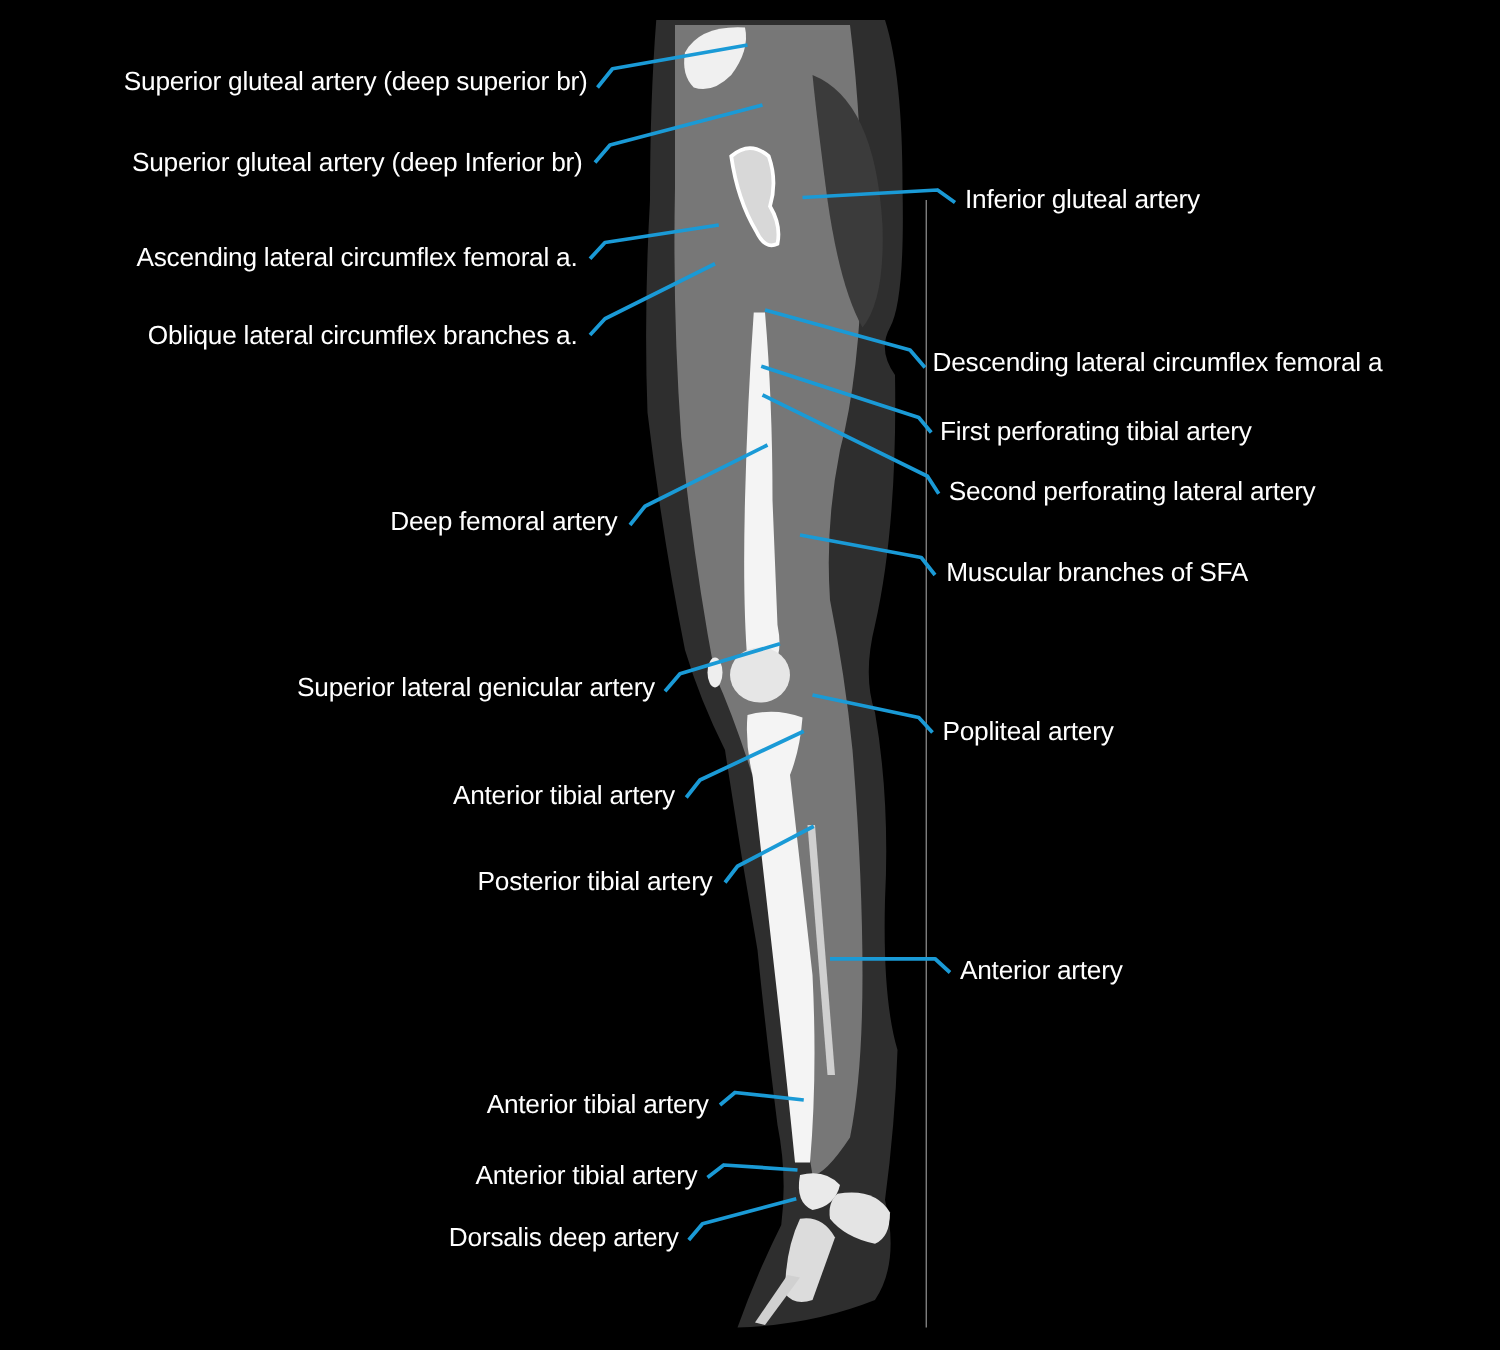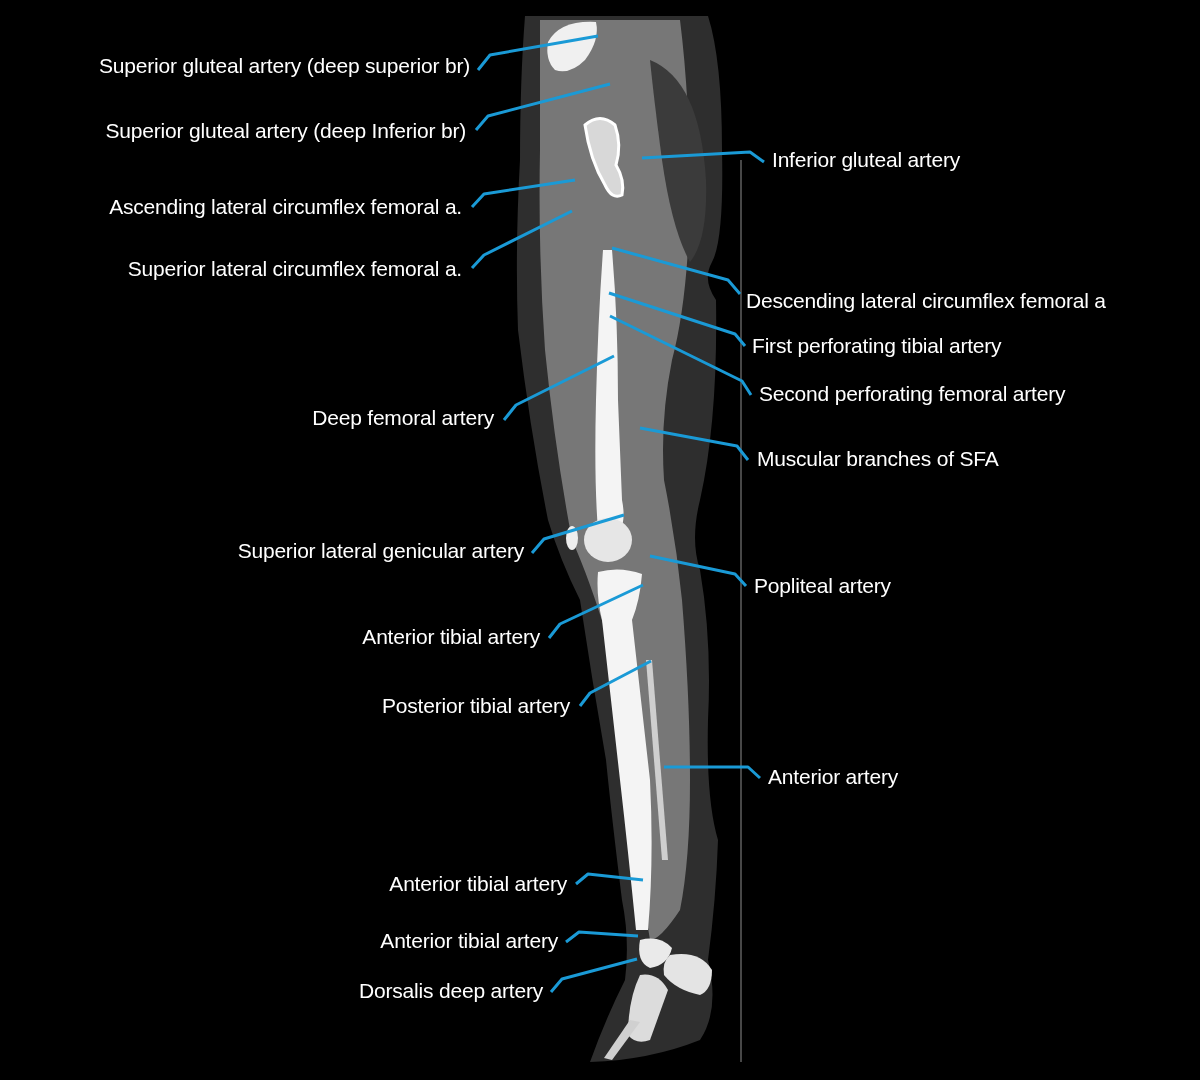--- a/index.html
+++ b/index.html
@@ -70,24 +70,24 @@
         <polyline points="576,884 588,874 643,880" fill="none" stroke="#1a9ad6" stroke-width="3" stroke-linejoin="round"></polyline>
         <polyline points="566,942 579,932 638,936" fill="none" stroke="#1a9ad6" stroke-width="3" stroke-linejoin="round"></polyline>
         <polyline points="551,992 562,979 637,959" fill="none" stroke="#1a9ad6" stroke-width="3" stroke-linejoin="round"></polyline>
       </g>
   </svg>
   <div id="labels">
       <div class="label left" style="right: 730px; top: 54px;">Superior gluteal artery (deep superior br)</div>
       <div class="label left" style="right: 734px; top: 119px;">Superior gluteal artery (deep Inferior br)</div>
       <div class="label right" style="left: 772px; top: 148px;">Inferior gluteal artery</div>
       <div class="label left" style="right: 738px; top: 195px;">Ascending lateral circumflex femoral a.</div>
-      <div class="label left" style="right: 738px; top: 257px;">Superior lateral circumflex femoral a.</div>
-      <div class="label right" style="left: 746px; top: 289px; text-align: center;">Descending lateral circumflex femoral a</div>
+      <div class="label left" style="right: 738px; top: 257px;">Oblique lateral circumflex branches a.</div>
+      <div class="label right" style="left: 746px; top: 279px; text-align: center;">Descending lateral circumflex femoral a</div>
       <div class="label right" style="left: 752px; top: 334px;">First perforating tibial artery</div>
-      <div class="label right" style="left: 759px; top: 382px;">Second perforating femoral artery</div>
+      <div class="label right" style="left: 759px; top: 382px;">Second perforating lateral artery</div>
       <div class="label left" style="right: 706px; top: 406px;">Deep femoral artery</div>
       <div class="label right" style="left: 757px; top: 447px;">Muscular branches of SFA</div>
       <div class="label left" style="right: 676px; top: 539px;">Superior lateral genicular artery</div>
       <div class="label right" style="left: 754px; top: 574px;">Popliteal artery</div>
       <div class="label left" style="right: 660px; top: 625px;">Anterior tibial artery</div>
       <div class="label left" style="right: 630px; top: 694px;">Posterior tibial artery</div>
       <div class="label right" style="left: 768px; top: 765px;">Anterior artery</div>
       <div class="label left" style="right: 633px; top: 872px;">Anterior tibial artery</div>
       <div class="label left" style="right: 642px; top: 929px;">Anterior tibial artery</div>
       <div class="label left" style="right: 657px; top: 979px;">Dorsalis deep artery</div>

